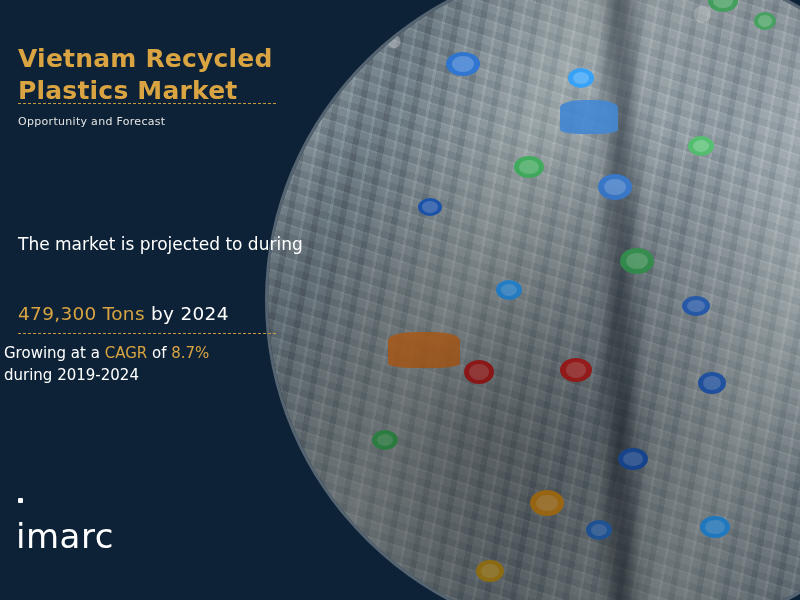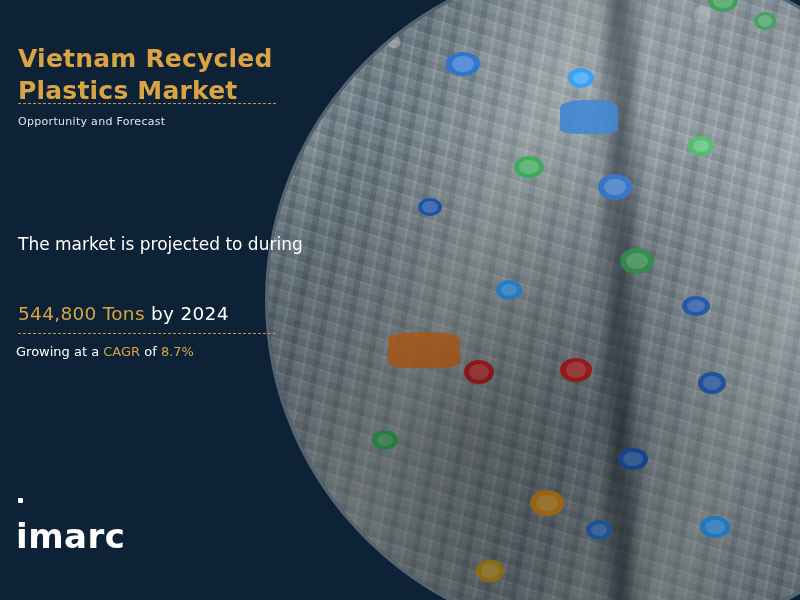--- a/index.html
+++ b/index.html
@@ -139,25 +139,25 @@
     left: 18px;
     top: 303px;
     color: #ffffff;
     font-size: 18.5px;
     letter-spacing: 0.3px;
   }
   .reach .hl { color: #d9a441; }
   .rule-2 { left: 18px; top: 333px; width: 258px; }
   .cagr {
     position: absolute;
-    left: 16px;
+    left: 4px;
     top: 343px;
     width: 330px;
     color: #ffffff;
-    font-size: 13px;
+    font-size: 15px;
     line-height: 1.45;
   }
   .cagr .hl { color: #d9a441; }
 
   
   .logo {
     position: absolute;
     left: 16px;
     bottom: 44px;
     color: #ffffff;
@@ -168,21 +168,21 @@
     top: -18px;
     width: 5px;
     height: 5px;
     background: #ffffff;
     border-radius: 1px;
   }
   .logo-text {
     font-size: 34px;
     letter-spacing: 0.5px;
     font-family: "DejaVu Sans", sans-serif;
-    font-weight: bold;
+    font-weight: normal;
   }
 </style>
 </head>
 <body>
 
 <div id="infographic">
 
   <div class="photo-wrap">
     <div class="photo-circle">
       <div class="photo-bg"></div>
@@ -220,27 +220,28 @@
 
     <div class="title">Vietnam Recycled Plastics Market</div>
 
     <div class="rule rule-1"></div>
 
     <div class="subtitle">Opportunity and Forecast</div>
 
     <div class="projected">The market is projected to during</div>
 
     <div class="reach">
-      <span class="hl">544,800 Tons</span><span> by </span><span>2024</span>
+      <span class="hl">479,300 Tons</span><span> by </span><span>2024</span>
     </div>
 
     <div class="rule rule-2"></div>
 
     <div class="cagr">
       <span>Growing at a </span><span class="hl">CAGR</span><span> of </span><span class="hl">8.7%</span><br>
+      <span>during 2019-2024</span>
     </div>
 
     <div class="logo">
       <span class="logo-dot"></span>
       <span class="logo-text">imarc</span>
     </div>
 
   </div>
 </div>
 

